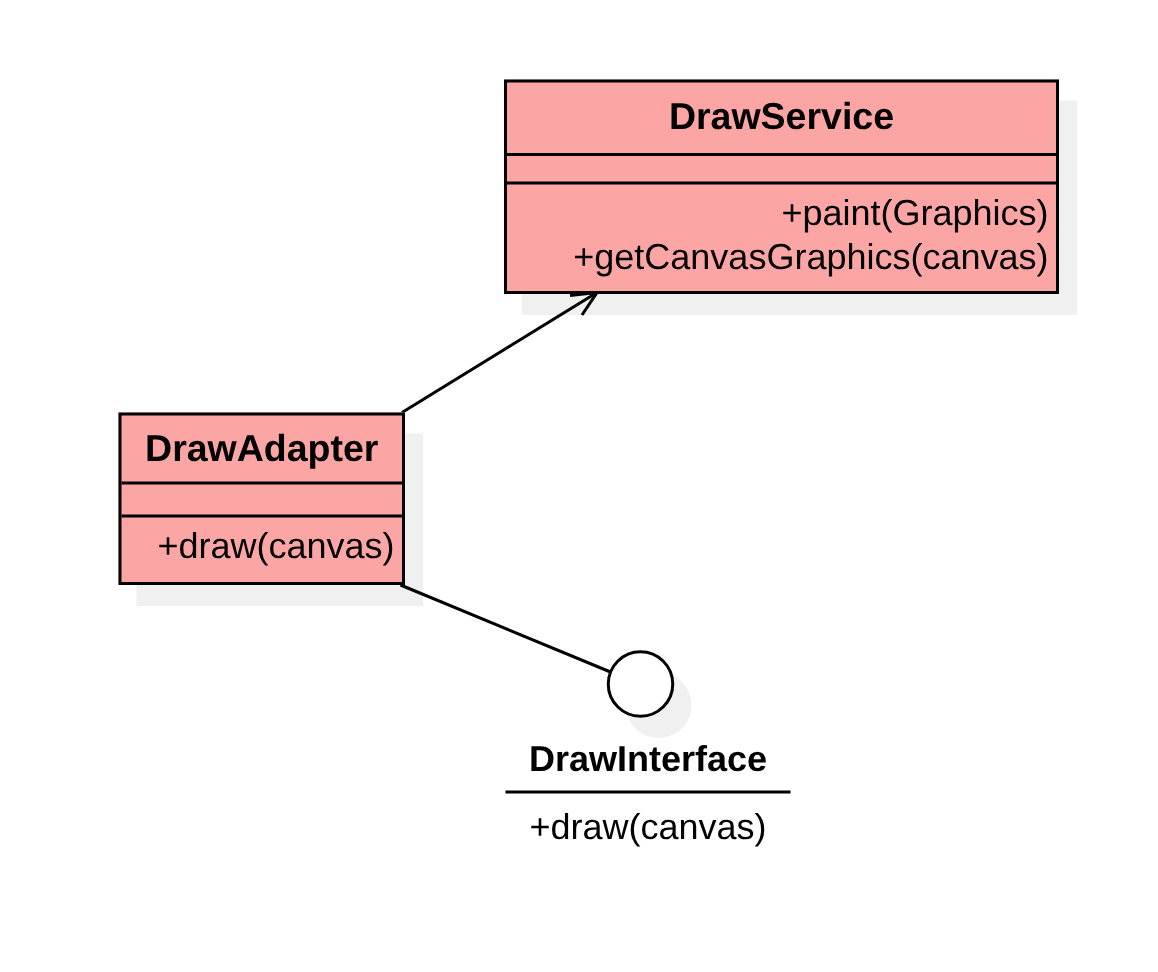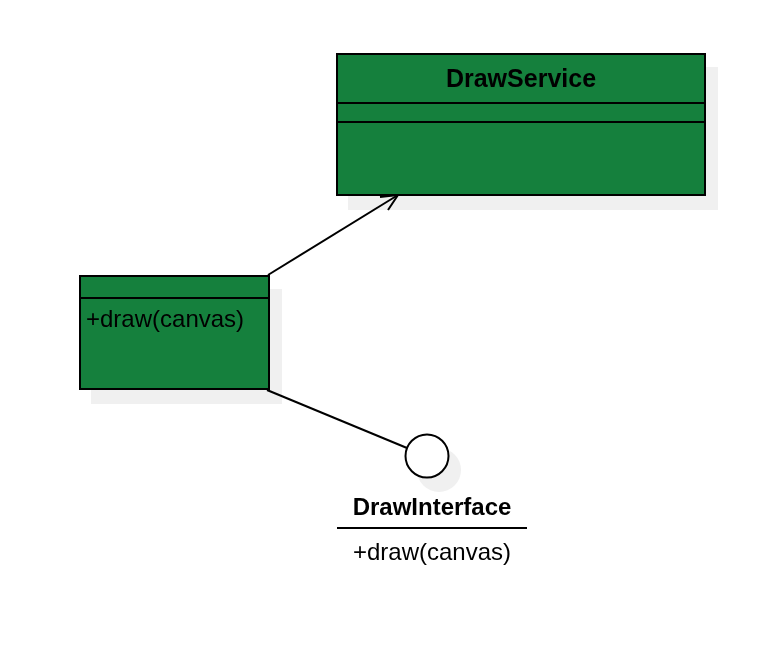--- a/index.html
+++ b/index.html
@@ -21,22 +21,23 @@
     left: 0;
     top: 0;
     width: 772px;
     height: 648px;
     z-index: 1;
   }
   .uml-class {
     position: absolute;
     z-index: 2;
     box-sizing: border-box;
-    background: #15803d;
+    background: #fca5a5;
     border: 2px solid #000000;
+    text-align: right;
   }
   .uml-class-title {
     box-sizing: border-box;
     border-bottom: 2px solid #000000;
     display: flex;
     align-items: center;
     justify-content: center;
     font-weight: bold;
     font-size: 25px;
   }
@@ -99,24 +100,27 @@
     <path d="M 380 197 L 398 195 L 388 210" fill="none" stroke="#000000" stroke-width="2" stroke-linejoin="miter"></path>
 
     <line x1="267" y1="390" x2="407" y2="448" stroke="#000000" stroke-width="2"></line>
     <circle cx="427" cy="456" r="21.5" fill="#ffffff" stroke="#000000" stroke-width="2"></circle>
   </svg>
 
   <div class="uml-class class-drawservice">
     <div class="uml-class-title">DrawService</div>
     <div class="uml-class-attrs"></div>
     <div class="uml-class-methods">
+      <div>+paint(Graphics)</div>
+      <div>+getCanvasGraphics(canvas)</div>
     </div>
   </div>
 
   <div class="uml-class class-drawadapter">
+    <div class="uml-class-title">DrawAdapter</div>
     <div class="uml-class-attrs"></div>
     <div class="uml-class-methods">
       <div>+draw(canvas)</div>
     </div>
   </div>
 
   <div class="iface-label">
     <div class="iface-name">DrawInterface</div>
     <div class="iface-method">+draw(canvas)</div>
   </div>

